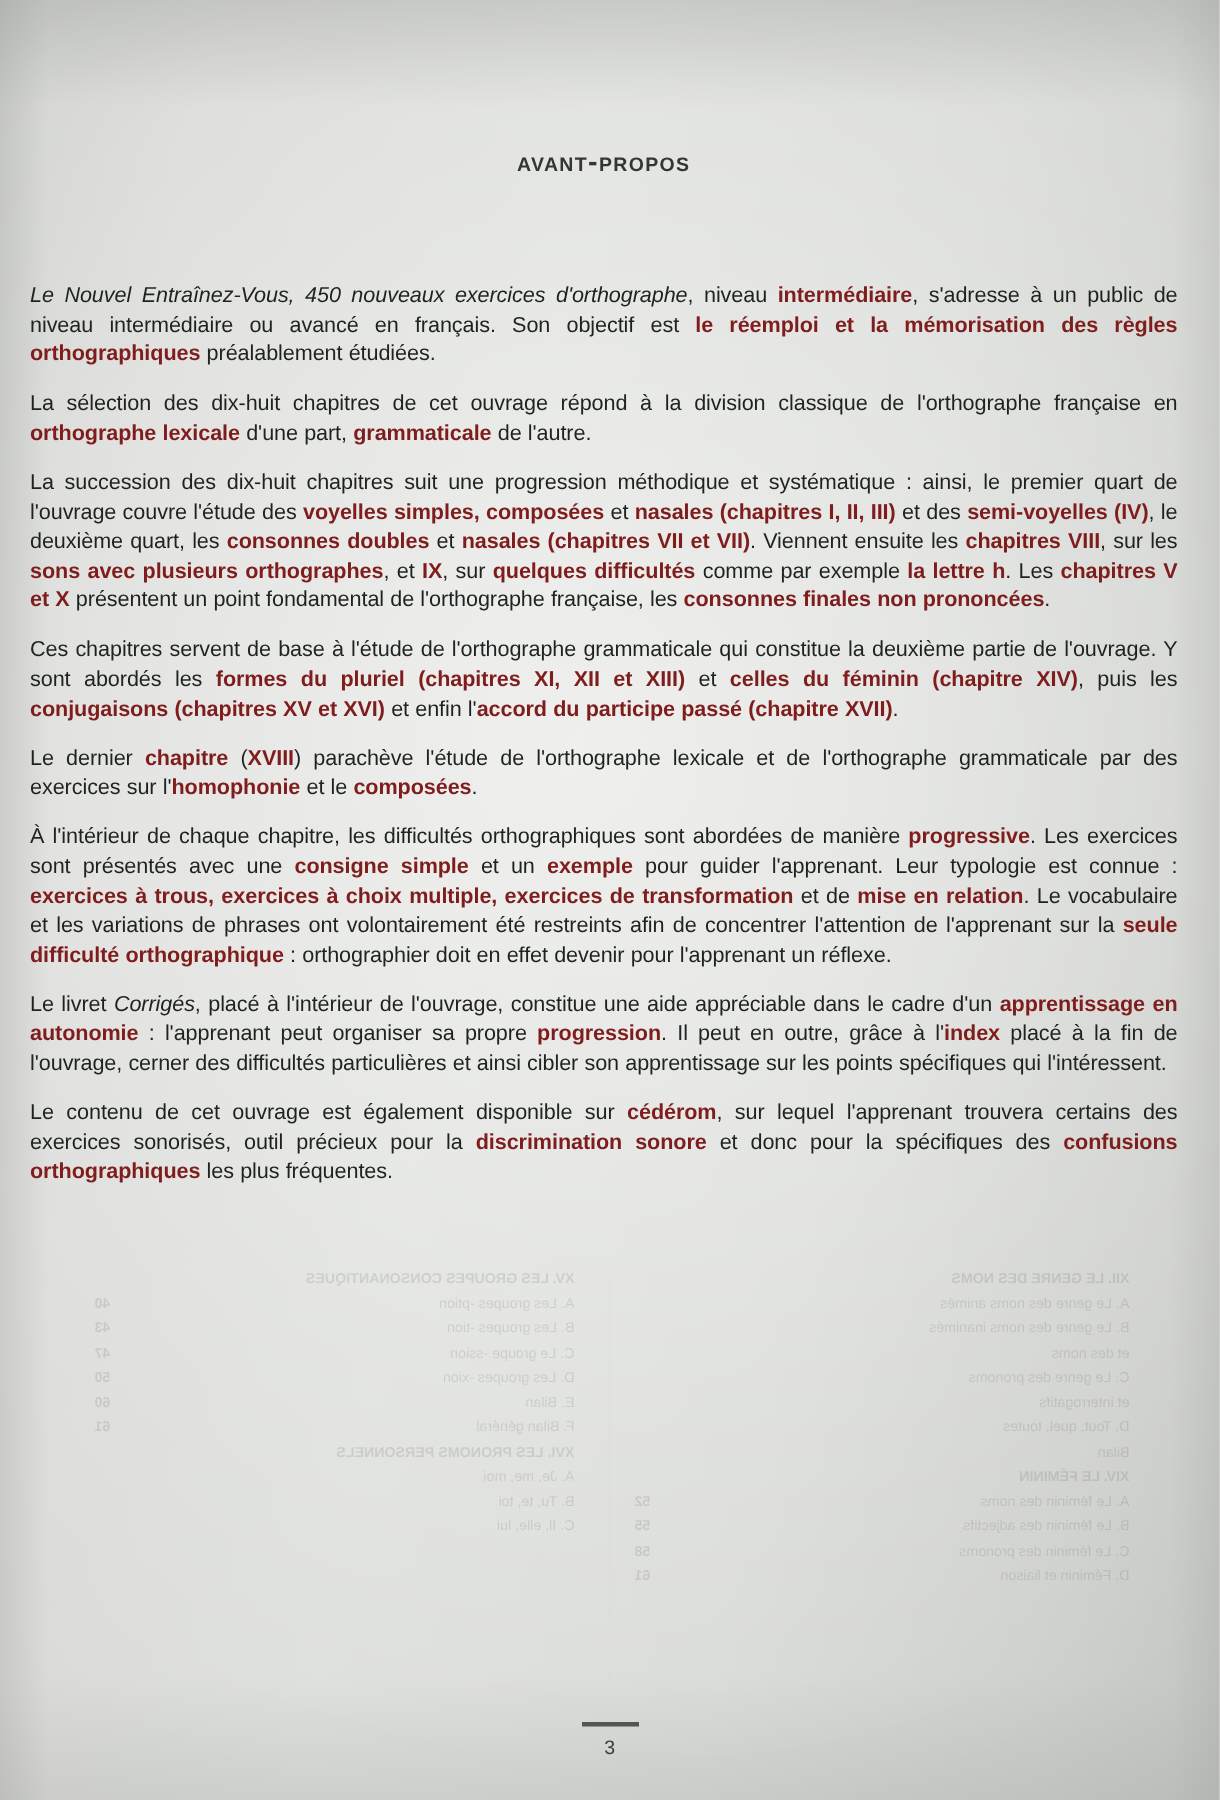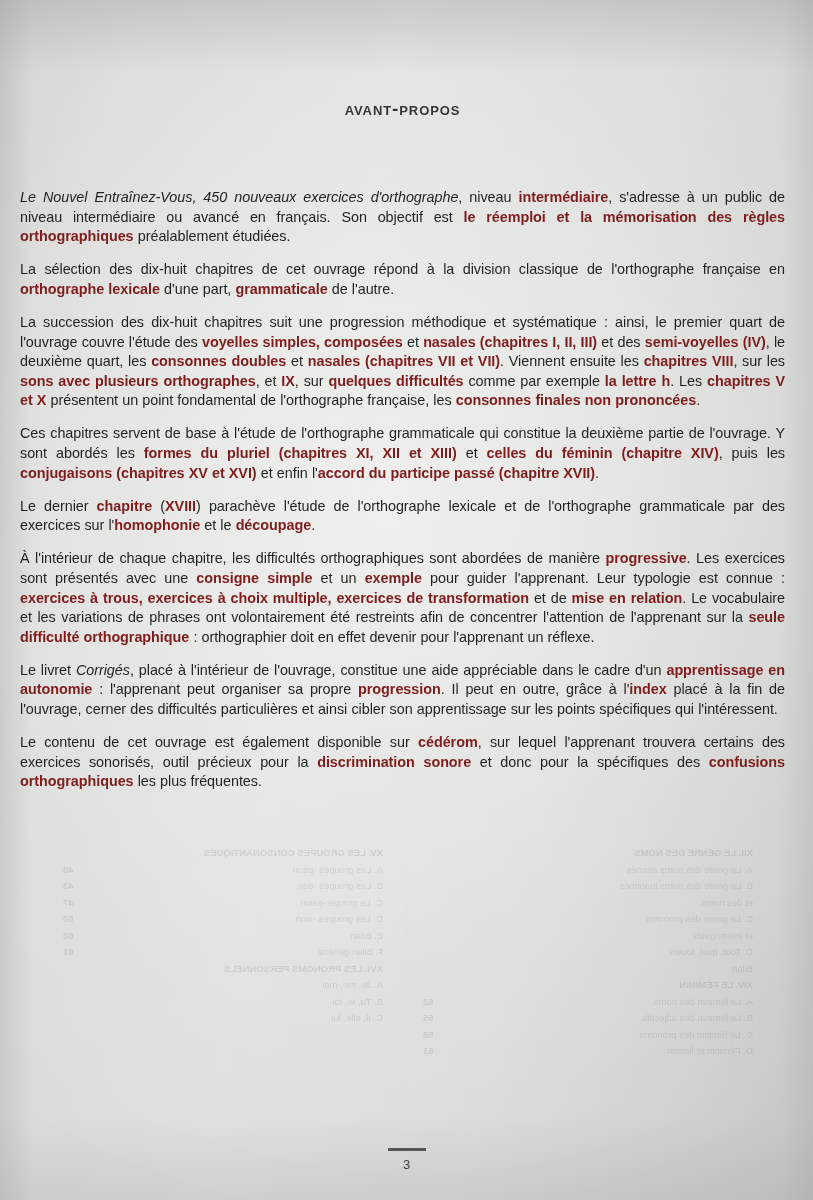--- a/index.html
+++ b/index.html
@@ -251,21 +251,21 @@
 
 <div class="content">
 
   <h1 class="doc-title">AVANT-PROPOS</h1>
 
   <div class="body-block" id="bodyBlock">
       <p class="para"><i>Le Nouvel Entraînez-Vous, 450 nouveaux exercices d'orthographe</i><span>, niveau </span><b>intermédiaire</b><span>, s'adresse à un public de niveau intermédiaire ou avancé en français. Son objectif est </span><b>le réemploi et la mémorisation des règles orthographiques</b><span> préalablement étudiées.</span></p>
       <p class="para"><span>La sélection des dix-huit chapitres de cet ouvrage répond à la division classique de l'orthographe française en </span><b>orthographe lexicale</b><span> d'une part, </span><b>grammaticale</b><span> de l'autre.</span></p>
       <p class="para"><span>La succession des dix-huit chapitres suit une progression méthodique et systématique : ainsi, le premier quart de l'ouvrage couvre l'étude des </span><b>voyelles simples, composées</b><span> et </span><b>nasales (chapitres I, II, III)</b><span> et des </span><b>semi-voyelles (IV)</b><span>, le deuxième quart, les </span><b>consonnes doubles</b><span> et </span><b>nasales (chapitres VII et VII)</b><span>. Viennent ensuite les </span><b>chapitres VIII</b><span>, sur les </span><b>sons avec plusieurs orthographes</b><span>, et </span><b>IX</b><span>, sur </span><b>quelques difficultés</b><span> comme par exemple </span><b>la lettre h</b><span>. Les </span><b>chapitres V et X</b><span> présentent un point fondamental de l'orthographe française, les </span><b>consonnes finales non prononcées</b><span>.</span></p>
       <p class="para"><span>Ces chapitres servent de base à l'étude de l'orthographe grammaticale qui constitue la deuxième partie de l'ouvrage. Y sont abordés les </span><b>formes du pluriel (chapitres XI, XII et XIII)</b><span> et </span><b>celles du féminin (chapitre XIV)</b><span>, puis les </span><b>conjugaisons (chapitres XV et XVI)</b><span> et enfin l'</span><b>accord du participe passé (chapitre XVII)</b><span>.</span></p>
-      <p class="para"><span>Le dernier </span><b>chapitre</b><span> (</span><b>XVIII</b><span>) parachève l'étude de l'orthographe lexicale et de l'orthographe grammaticale par des exercices sur l'</span><b>homophonie</b><span> et le </span><b>découpage</b><span>.</span></p>
+      <p class="para"><span>Le dernier </span><b>chapitre</b><span> (</span><b>XVIII</b><span>) parachève l'étude de l'orthographe lexicale et de l'orthographe grammaticale par des exercices sur l'</span><b>homophonie</b><span> et le </span><b>composées</b><span>.</span></p>
       <p class="para"><span>À l'intérieur de chaque chapitre, les difficultés orthographiques sont abordées de manière </span><b>progressive</b><span>. Les exercices sont présentés avec une </span><b>consigne simple</b><span> et un </span><b>exemple</b><span> pour guider l'apprenant. Leur typologie est connue : </span><b>exercices à trous, exercices à choix multiple, exercices de transformation</b><span> et de </span><b>mise en relation</b><span>. Le vocabulaire et les variations de phrases ont volontairement été restreints afin de concentrer l'attention de l'apprenant sur la </span><b>seule difficulté orthographique</b><span> : orthographier doit en effet devenir pour l'apprenant un réflexe.</span></p>
       <p class="para"><span>Le livret </span><i>Corrigés</i><span>, placé à l'intérieur de l'ouvrage, constitue une aide appréciable dans le cadre d'un </span><b>apprentissage en autonomie</b><span> : l'apprenant peut organiser sa propre </span><b>progression</b><span>. Il peut en outre, grâce à l'</span><b>index</b><span> placé à la fin de l'ouvrage, cerner des difficultés particulières et ainsi cibler son apprentissage sur les points spécifiques qui l'intéressent.</span></p>
       <p class="para"><span>Le contenu de cet ouvrage est également disponible sur </span><b>cédérom</b><span>, sur lequel l'apprenant trouvera certains des exercices sonorisés, outil précieux pour la </span><b>discrimination sonore</b><span> et donc pour la spécifiques des </span><b>confusions orthographiques</b><span> les plus fréquentes.</span></p>
     </div>
 
 </div>
 
 <div class="footer">
   <div class="footer-rule"></div>
   <div class="page-num">3</div>

